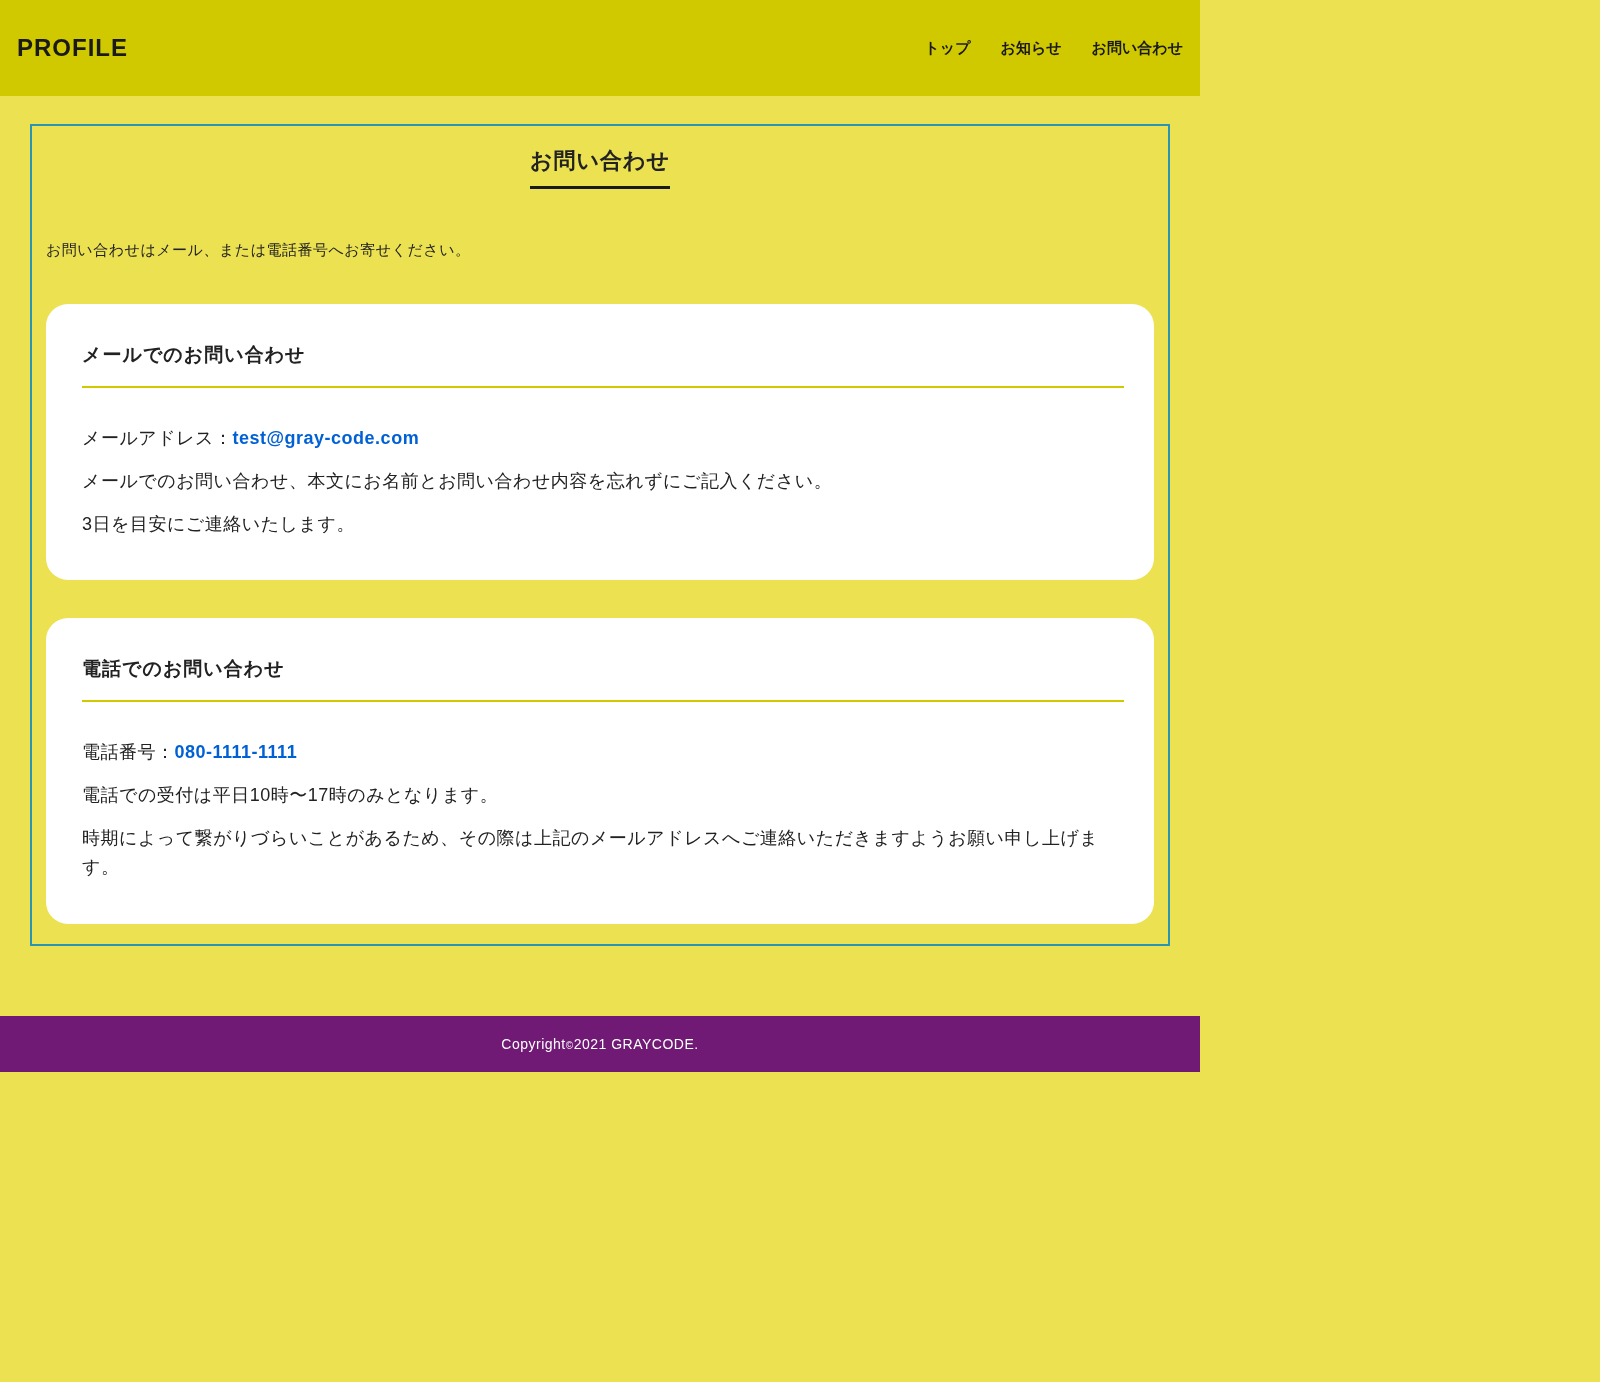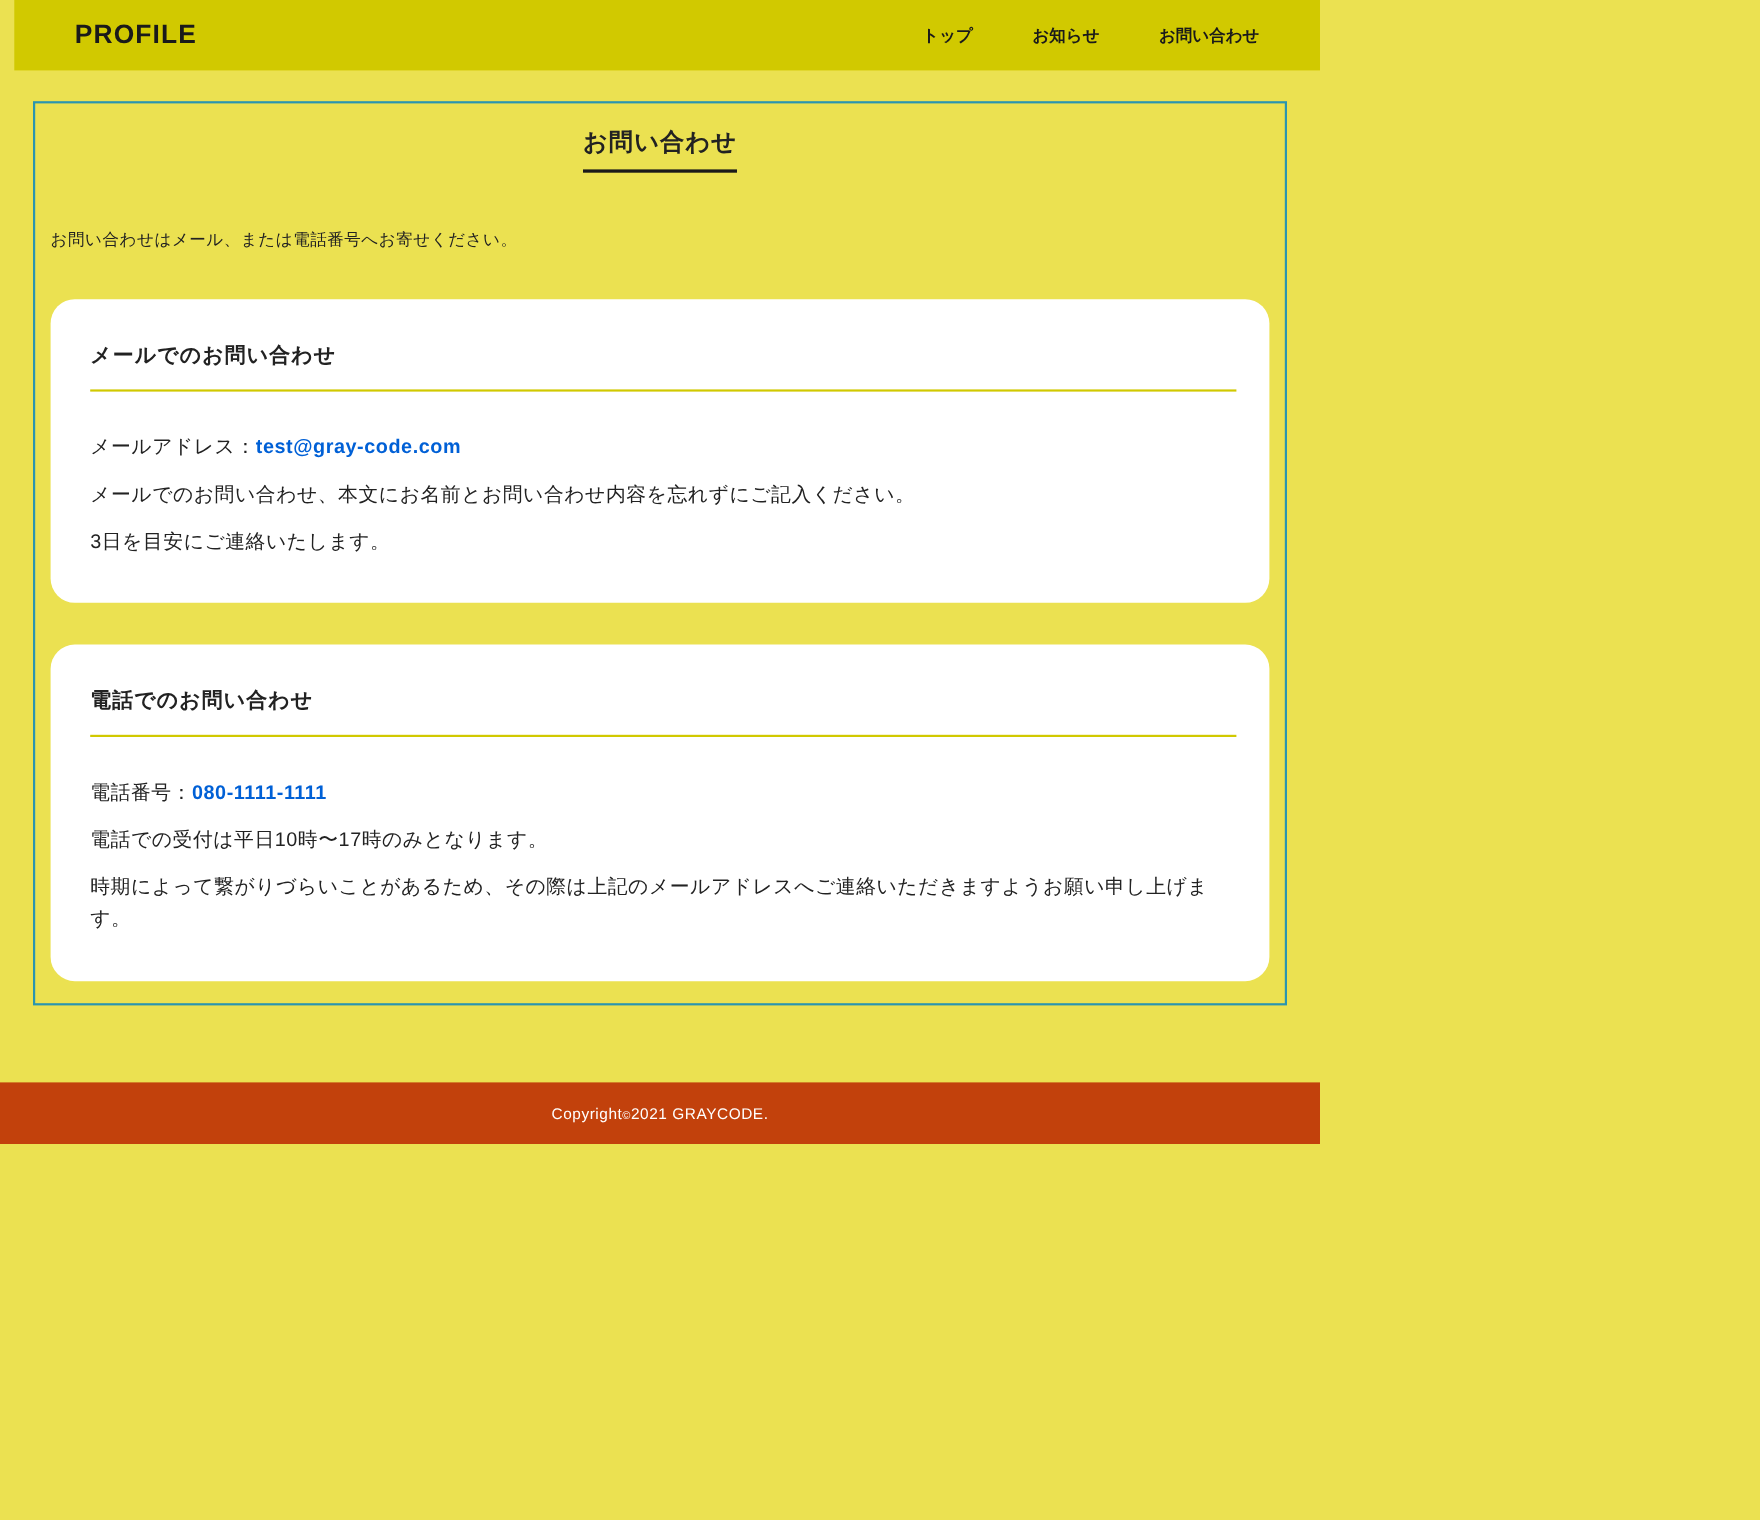--- a/index.html
+++ b/index.html
@@ -11,34 +11,33 @@
       font-family: "Hiragino Kaku Gothic ProN", "Hiragino Sans", Meiryo, sans-serif;
       background-color: #ebe151;
       color: #222;
       width: 1200px;
     }
     header {
       background-color: #d1c900;
       display: flex;
       justify-content: space-between;
       align-items: center;
-      padding: 0 55px;
-      height: 64px;
-      margin-left: 13px;
+      padding: 0 17px;
+      height: 96px;
     }
     .logo {
       font-size: 24px;
       font-weight: 900;
       letter-spacing: 1px;
       color: #1a1a1a;
     }
     nav ul {
       list-style: none;
       display: flex;
-      gap: 54px;
+      gap: 30px;
     }
     nav a {
       text-decoration: none;
       color: #1a1a1a;
       font-size: 15px;
       font-weight: 700;
     }
     .content-wrapper {
       padding: 28px 30px 70px 30px;
     }
@@ -97,21 +96,21 @@
     }
     .card p:last-child {
       margin-bottom: 0;
     }
     .link {
       color: #0060d6;
       text-decoration: none;
       font-weight: 600;
     }
     footer {
-      background-color: #c2410c;
+      background-color: #701a75;
       color: #fff;
       text-align: center;
       padding: 20px 0;
       font-size: 14px;
       letter-spacing: 0.5px;
     }
     footer .small {
       font-size: 10px;
     }
   </style>

